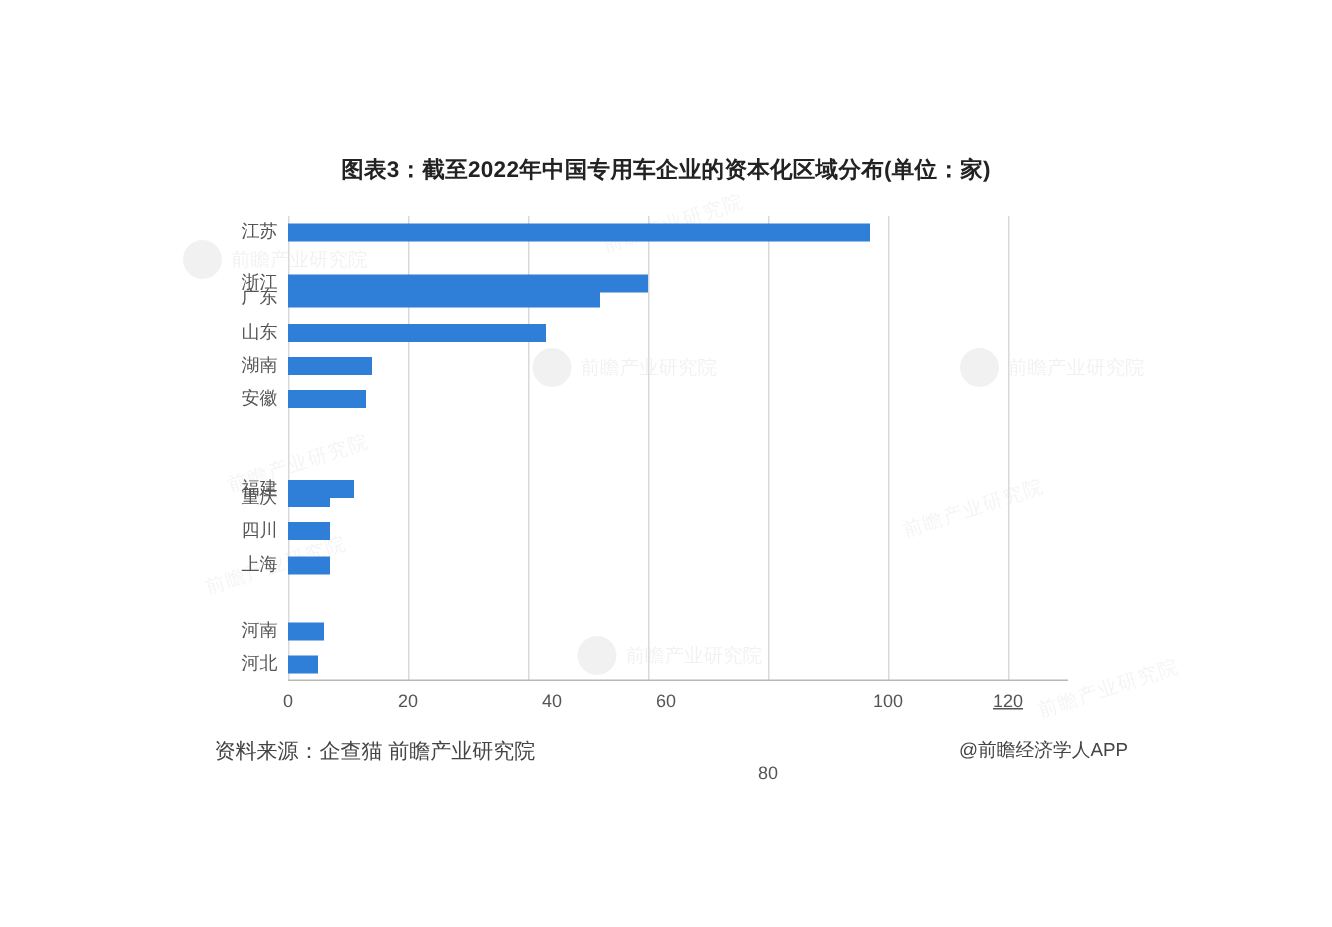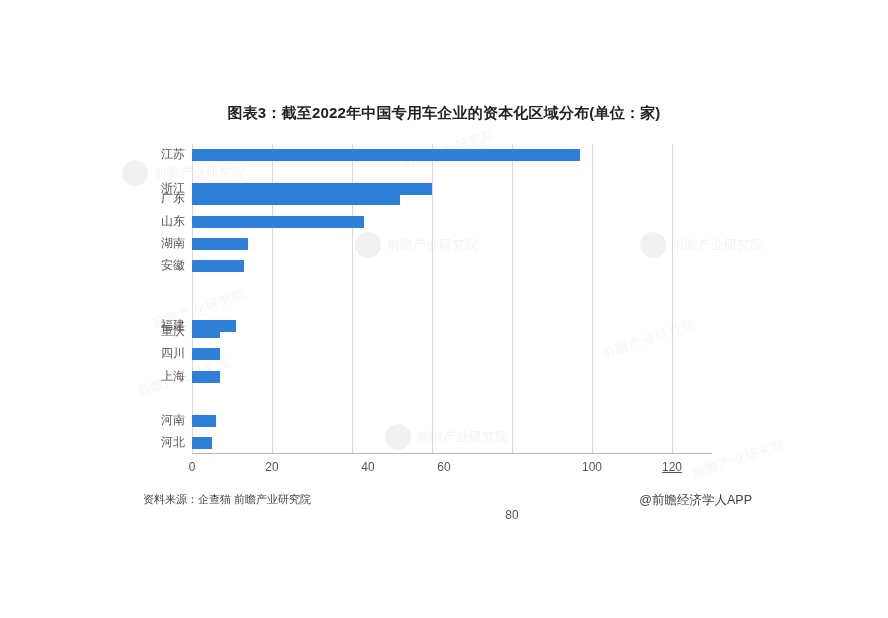--- a/index.html
+++ b/index.html
@@ -99,21 +99,21 @@
     position: absolute;
     left: 192px;
     top: 454px;
     width: 520px;
     height: 24px;
   }
   .source-note {
     position: absolute;
     left: 143px;
     top: 492px;
-    font-size: 11px;
+    font-size: 14px;
     color: #444444;
     white-space: nowrap;
   }
   .brand-note {
     position: absolute;
     right: 136px;
     top: 492px;
     font-size: 12.5px;
     color: #444444;
     white-space: nowrap;

